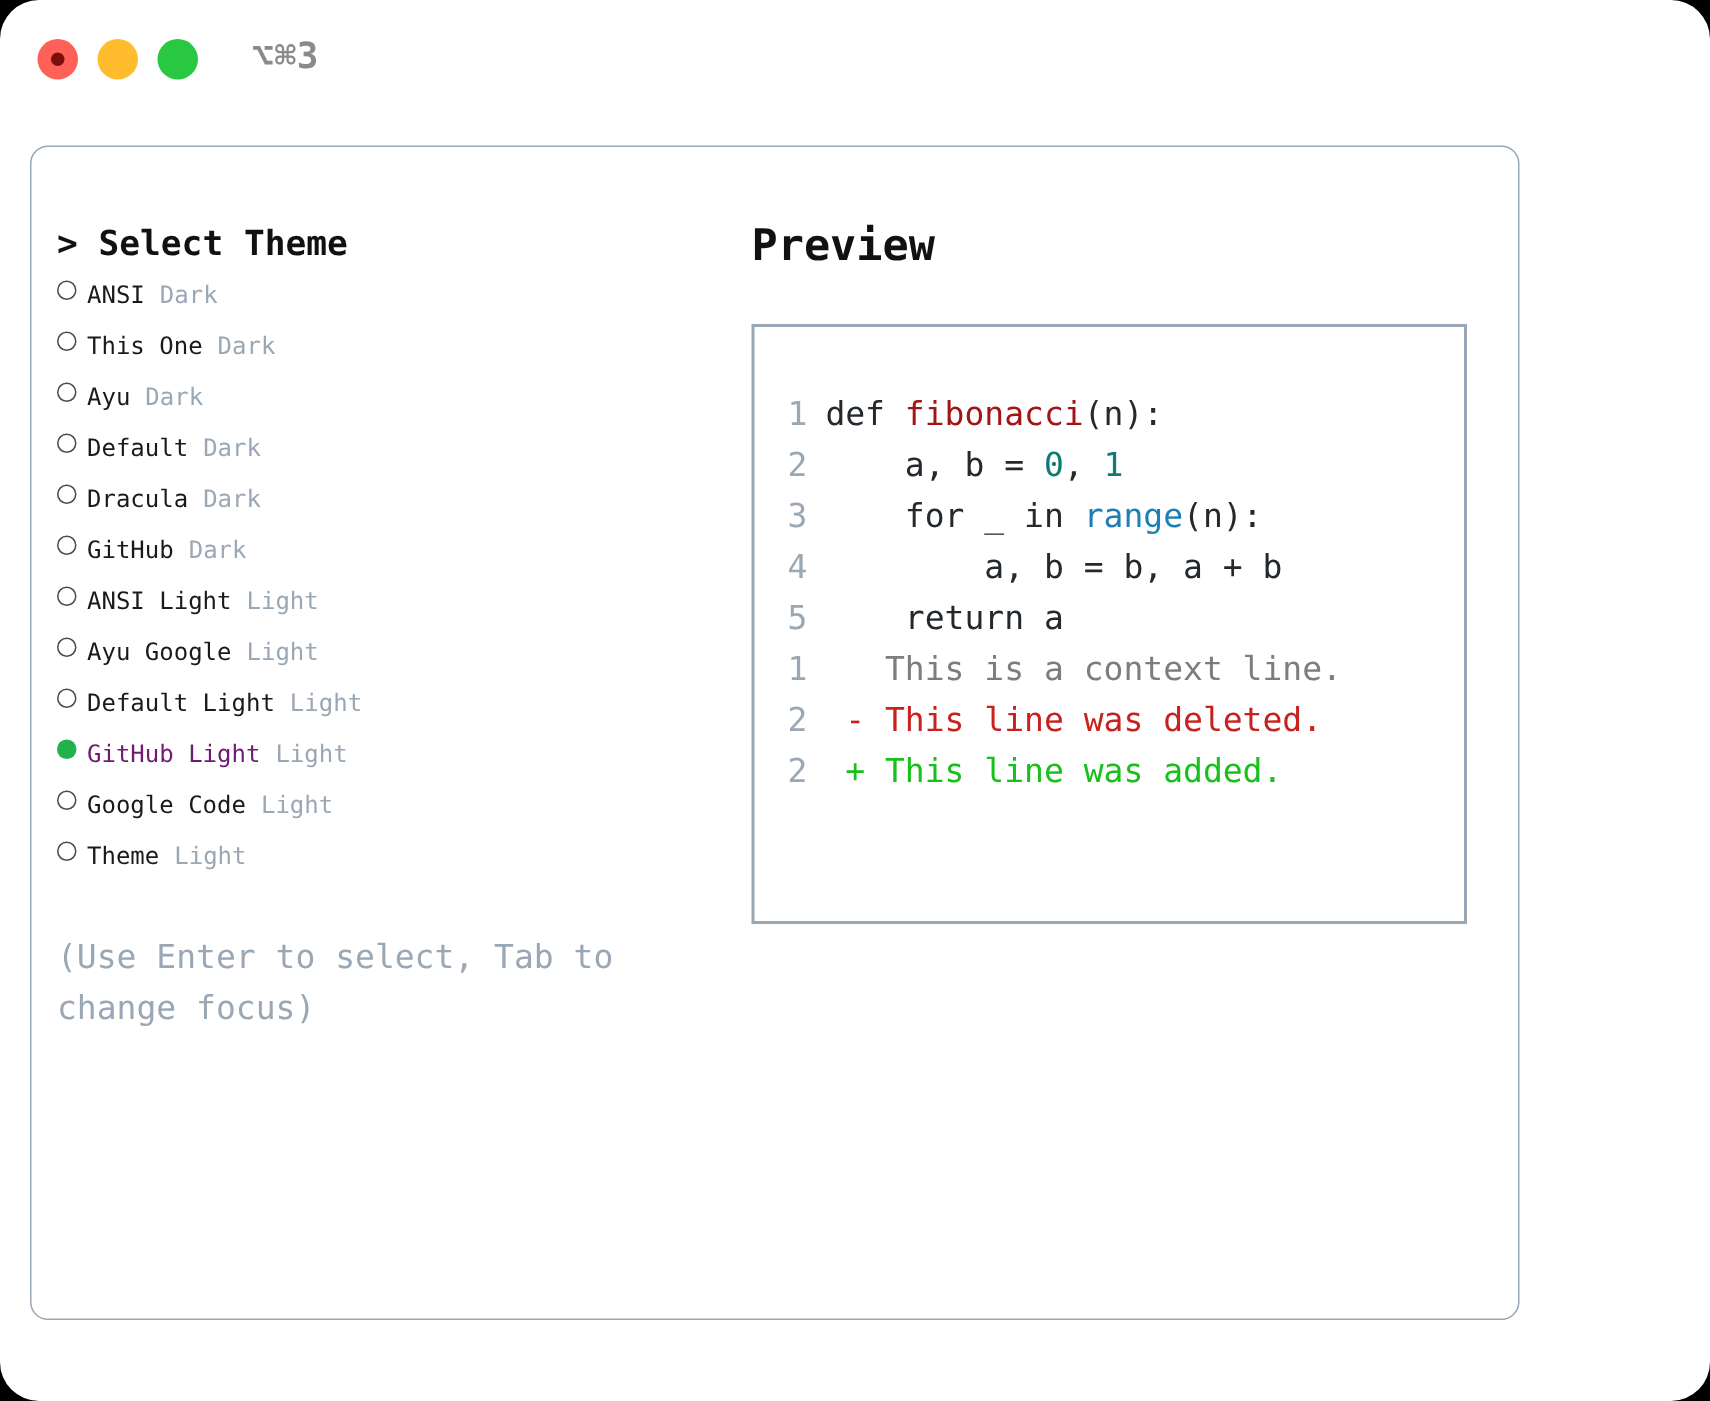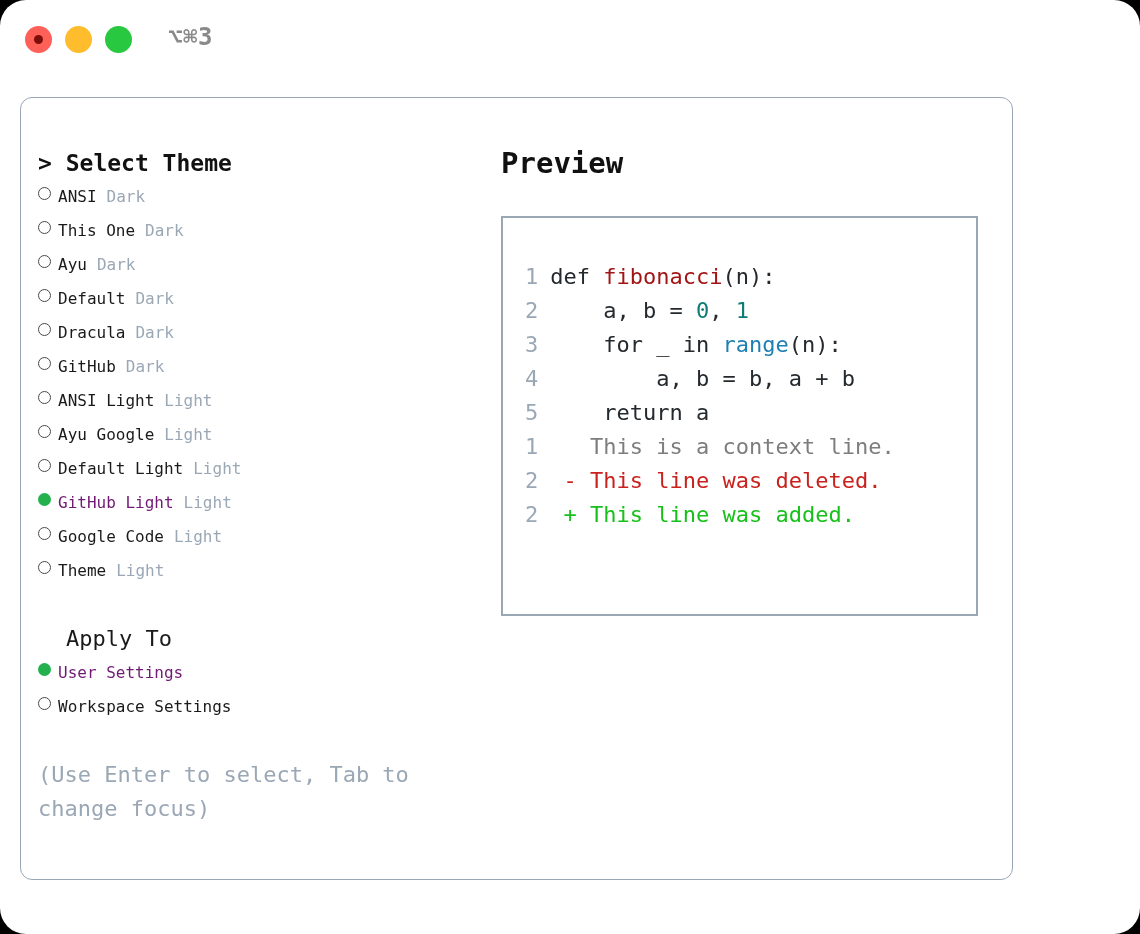--- a/index.html
+++ b/index.html
@@ -235,27 +235,20 @@
             <div class="option-row"><span class="bullet"><span class="bullet-dot off"></span></span><span class="opt-label">Dracula</span><span class="opt-tag">Dark</span></div>
             <div class="option-row"><span class="bullet"><span class="bullet-dot off"></span></span><span class="opt-label">GitHub</span><span class="opt-tag">Dark</span></div>
             <div class="option-row"><span class="bullet"><span class="bullet-dot off"></span></span><span class="opt-label">ANSI Light</span><span class="opt-tag">Light</span></div>
             <div class="option-row"><span class="bullet"><span class="bullet-dot off"></span></span><span class="opt-label">Ayu Google</span><span class="opt-tag">Light</span></div>
             <div class="option-row"><span class="bullet"><span class="bullet-dot off"></span></span><span class="opt-label">Default Light</span><span class="opt-tag">Light</span></div>
             <div class="option-row"><span class="bullet"><span class="bullet-dot on"></span></span><span class="opt-label selected">GitHub Light</span><span class="opt-tag">Light</span></div>
             <div class="option-row"><span class="bullet"><span class="bullet-dot off"></span></span><span class="opt-label">Google Code</span><span class="opt-tag">Light</span></div>
             <div class="option-row"><span class="bullet"><span class="bullet-dot off"></span></span><span class="opt-label">Theme</span><span class="opt-tag">Light</span></div>
           </div>
 
-        <div id="apply-section">
-          <div class="apply-heading">Apply To</div>
-          <div id="apply-list">
-              <div class="option-row"><span class="bullet"><span class="bullet-dot on"></span></span><span class="opt-label selected">User Settings</span></div>
-              <div class="option-row"><span class="bullet"><span class="bullet-dot off"></span></span><span class="opt-label">Workspace Settings</span></div>
-            </div>
-        </div>
 
         <div id="hint-text">(Use Enter to select, Tab to change focus)</div>
       </div>
 
       <div id="preview-column">
         <div id="preview-heading">Preview</div>
         <div id="preview-box">
           <div id="code-block"><div class="code-line"><span class="lineno">1</span> <span class="tok-plain">def </span><span class="tok-func">fibonacci</span><span class="tok-plain">(n):</span></div><div class="code-line"><span class="lineno">2</span> <span class="tok-plain">    a, b = </span><span class="tok-num">0</span><span class="tok-plain">, </span><span class="tok-num">1</span></div><div class="code-line"><span class="lineno">3</span> <span class="tok-plain">    for _ in </span><span class="tok-builtin">range</span><span class="tok-plain">(n):</span></div><div class="code-line"><span class="lineno">4</span> <span class="tok-plain">        a, b = b, a + b</span></div><div class="code-line"><span class="lineno">5</span> <span class="tok-plain">    return a</span></div></div>
           <div id="diff-block"><div class="diff-line"><span class="lineno">1</span>  <span class="diff-ctx"> </span> <span class="diff-ctx">This is a context line.</span></div><div class="diff-line"><span class="lineno">2</span>  <span class="diff-del">-</span> <span class="diff-del">This line was deleted.</span></div><div class="diff-line"><span class="lineno">2</span>  <span class="diff-add">+</span> <span class="diff-add">This line was added.</span></div></div>
         </div>

